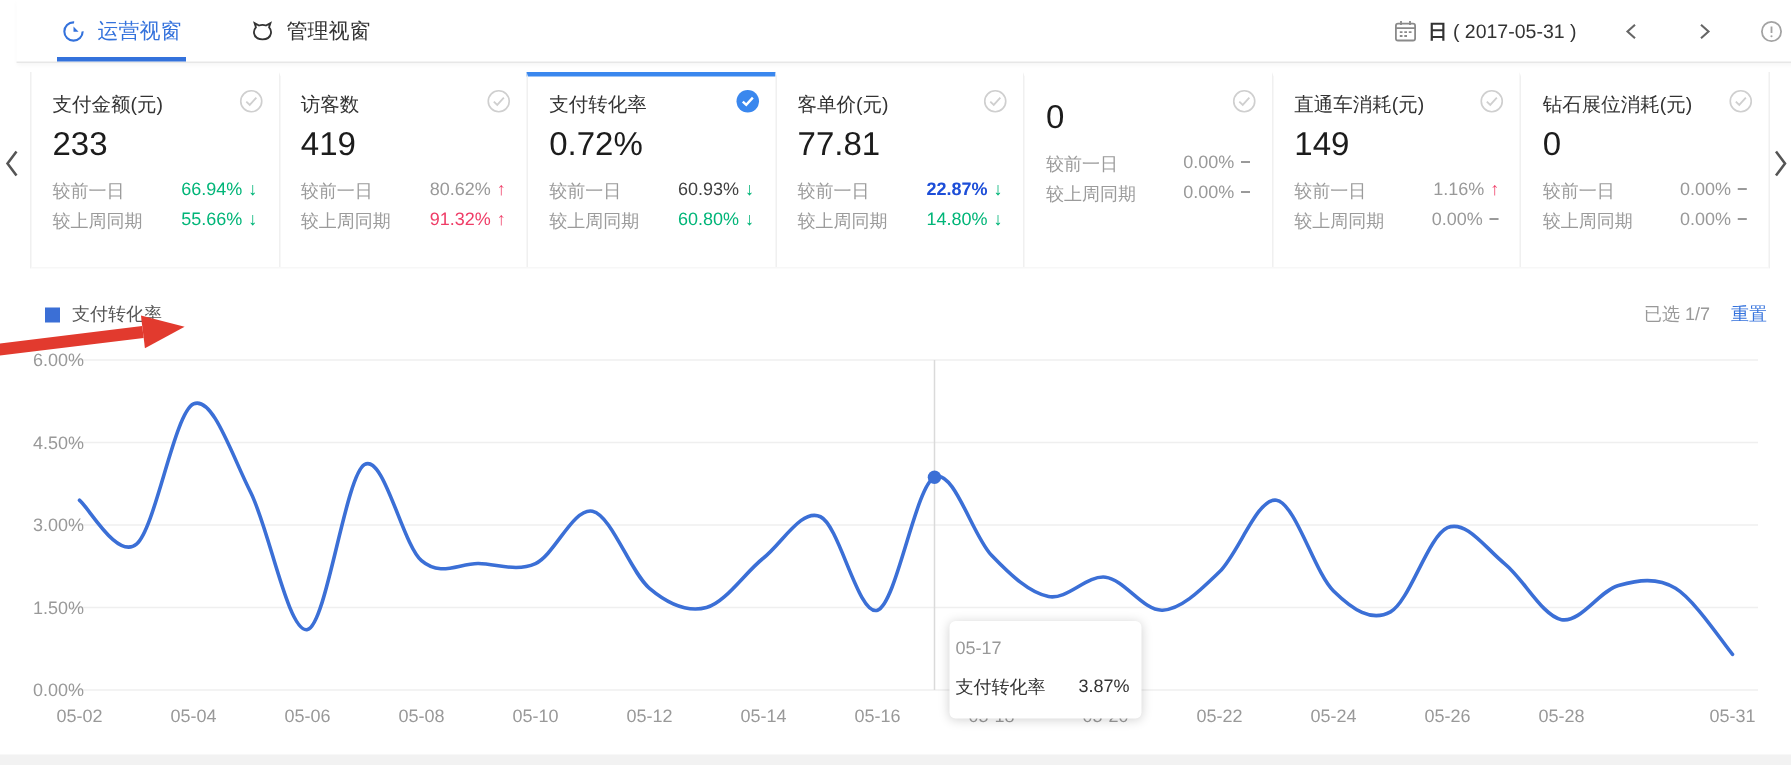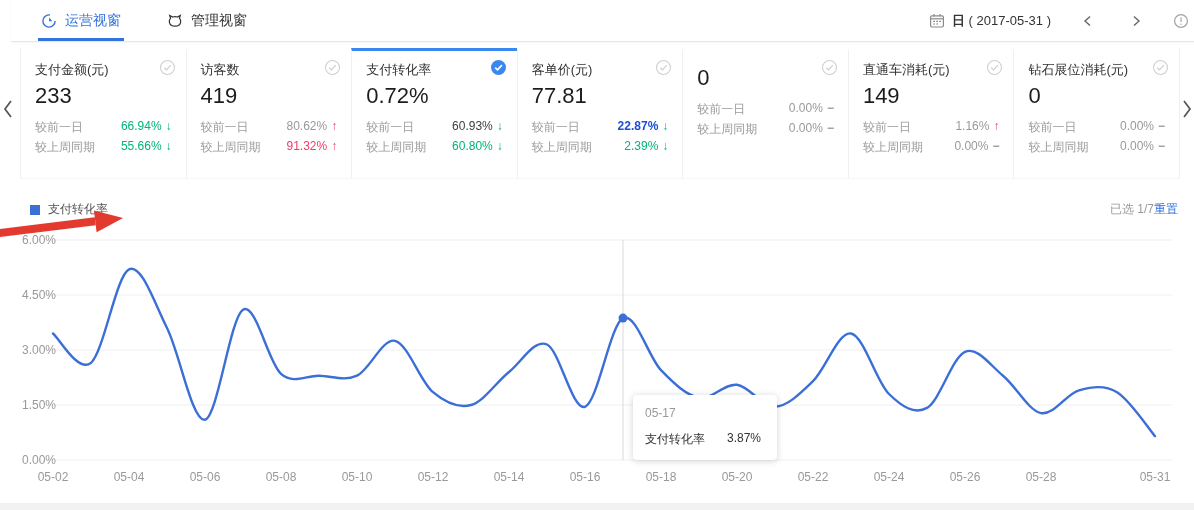--- a/index.html
+++ b/index.html
@@ -33,27 +33,27 @@
   .row-label{color:#9b9b9b;}
   .row-val{display:flex;align-items:center;gap:4px;}
   .arrow{font-weight:700;font-size:12px;line-height:1;}
   .card-check{position:absolute;top:8px;right:10px;width:17px;height:17px;}
   .car-chev{position:absolute;top:98px;z-index:11;cursor:pointer;}
   .car-chev.left{left:2px;} .car-chev.right{right:1px;}
   
   .chart-legend{position:absolute;left:30px;top:201px;display:flex;align-items:center;gap:8px;
                 font-size:12px;color:#555;z-index:3;}
   .legend-swatch{width:10px;height:10px;background:var(--line);}
-  .chart-ctrl{position:absolute;right:16px;top:201px;display:flex;font-size:12px;z-index:3;}
+  .chart-ctrl{position:absolute;right:16px;top:201px;display:flex;gap:14px;font-size:12px;z-index:3;}
   .selected-info{color:#999;}
   .reset{color:var(--accent);cursor:pointer;}
   #chart-svg{position:absolute;left:0;top:225px;z-index:1;}
   #chart-svg text{font-family:"Liberation Sans","DejaVu Sans",sans-serif;}
-  .tooltip{position:absolute;left:633px;top:395px;width:144px;height:65px;background:#fff;border-radius:4px;
-           box-shadow:0 1px 7px rgba(0,0,0,.18);padding:11px 12px;box-sizing:border-box;z-index:5;}
+  .tooltip{position:absolute;left:633px;top:414px;width:128px;height:65px;background:#fff;border-radius:4px;
+           box-shadow:0 1px 7px rgba(0,0,0,.18);padding:11px 4px;box-sizing:border-box;z-index:5;}
   .tooltip-date{font-size:12px;color:#999;}
   .tooltip-row{margin-top:11px;font-size:12px;color:#333;display:flex;}
   .tooltip-row .t-val{margin-left:22px;}
   .red-arrow{position:absolute;left:0;top:206px;width:150px;height:46px;z-index:6;pointer-events:none;}
   .bottom-strip{position:absolute;left:0;bottom:0;width:100%;height:7px;background:#f2f2f2;}
 </style>
 </head>
 <body>
 
 <div class="app">
@@ -213,21 +213,21 @@
         <div class="card-row">
           <span class="row-label">较前一日</span>
           <span class="row-val">
               <span style="color: #1d4ed8; font-weight: bold;">22.87%</span>
               <span class="arrow" style="color: rgb(0, 181, 120);">↓</span>
             </span>
         </div>
         <div class="card-row">
           <span class="row-label">较上周同期</span>
           <span class="row-val">
-              <span style="color: rgb(0, 181, 120);">2.39%</span>
+              <span style="color: rgb(0, 181, 120);">14.80%</span>
               <span class="arrow" style="color: rgb(0, 181, 120);">↓</span>
             </span>
         </div>
       </div>
     </div>
 
     <div class="card">
       <span class="card-check">
         <svg width="17" height="17" viewBox="0 0 17 17">
             <circle cx="8.5" cy="8.5" r="7" fill="none" stroke="#cfcfcf" stroke-width="1.1"></circle>

